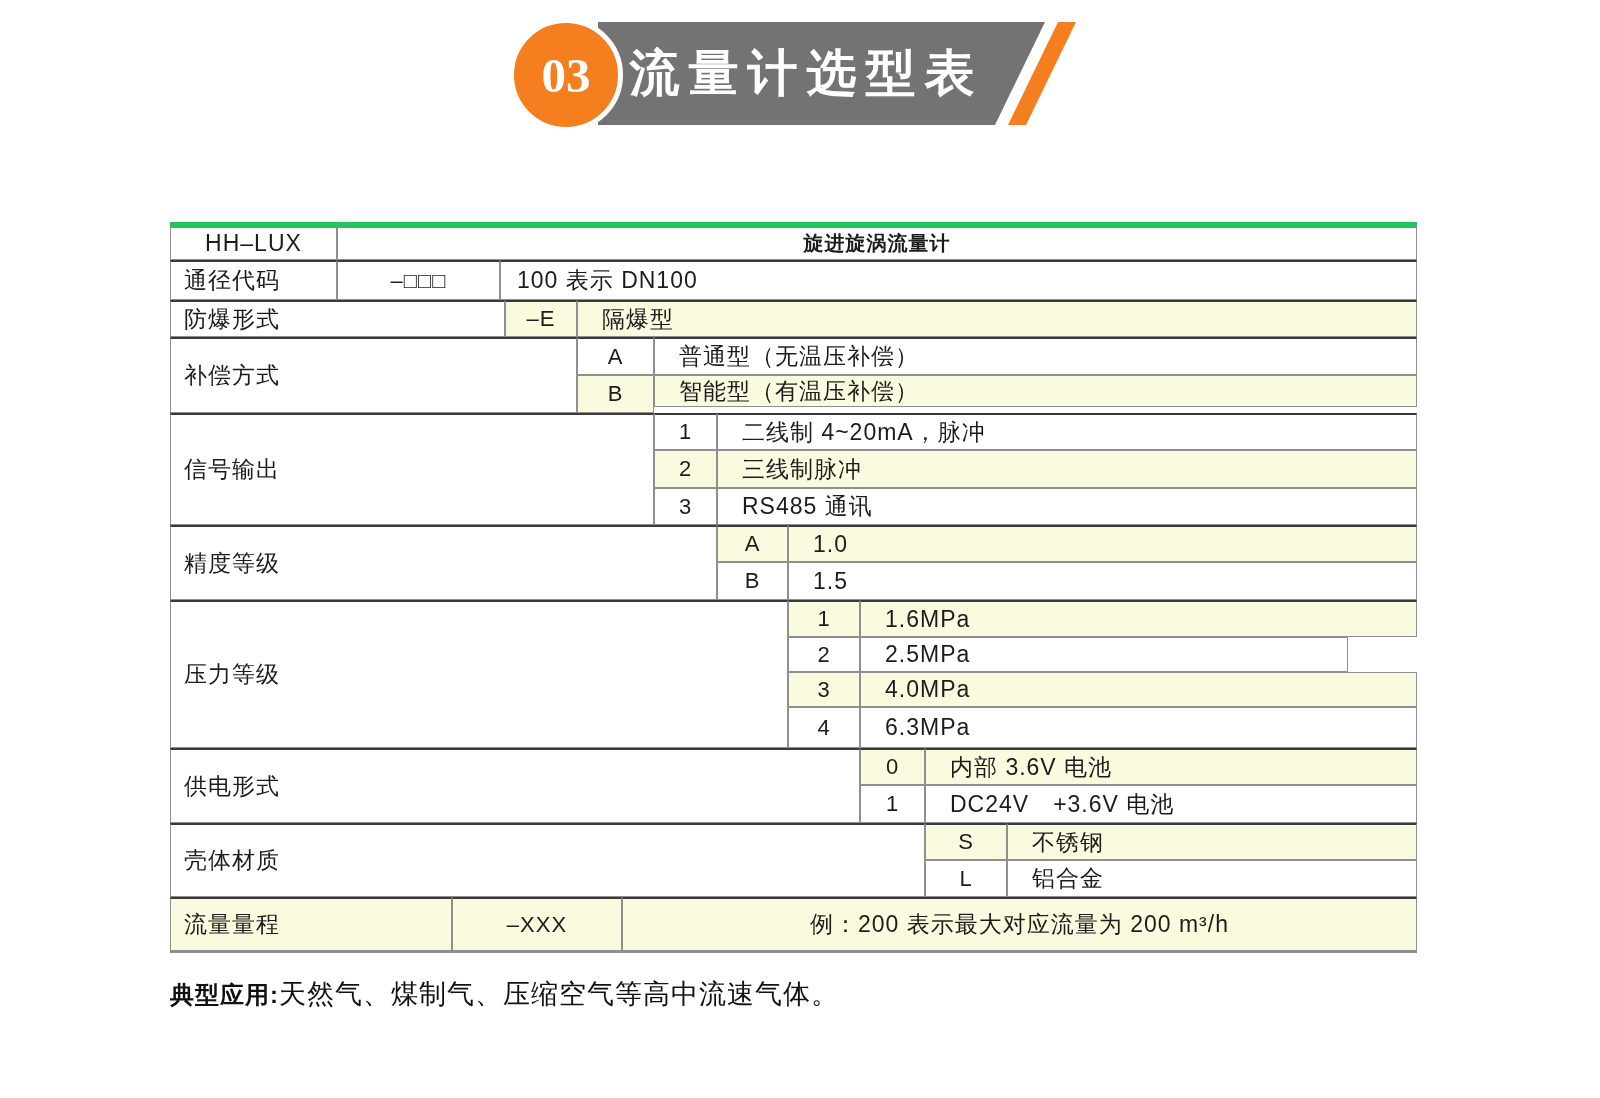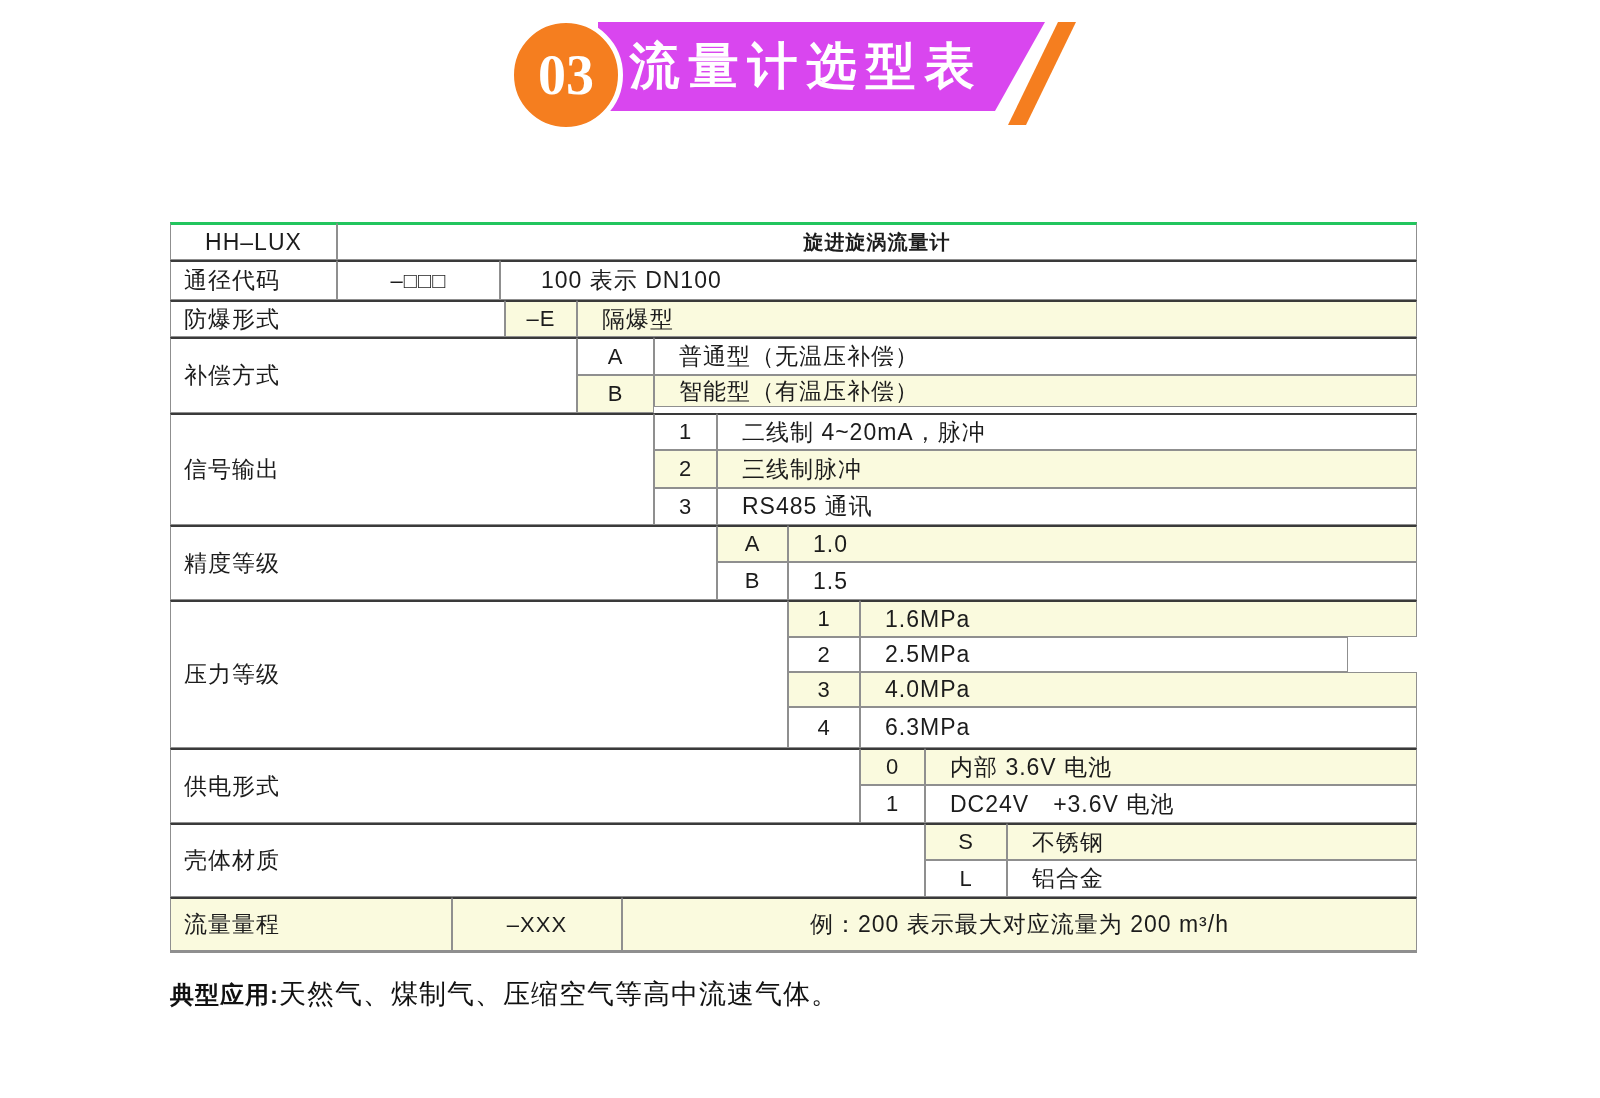--- a/index.html
+++ b/index.html
@@ -1,43 +1,43 @@
 <!DOCTYPE html>
 <html><head>
 <meta charset="utf-8">
 <style>
   html,body{margin:0;padding:0;background:#ffffff;}
   .page{position:relative;width:1600px;height:1098px;background:#fff;overflow:hidden;
         font-family:"Liberation Sans","DejaVu Sans",sans-serif;color:#1c1c1c;}
 
   
-  .banner{position:absolute;left:598px;top:22px;width:447px;height:89px;background:#d946ef;
+  .banner{position:absolute;left:598px;top:22px;width:447px;height:103px;background:#737373;
           clip-path:polygon(0 0,100% 0,calc(100% - 50px) 100%,0 100%);
           display:flex;align-items:center;justify-content:center;z-index:1;}
   .banner-text{color:#fff;font-size:50px;font-weight:700;letter-spacing:9px;padding-right:30px;}
   .banner-stripe{position:absolute;left:1058px;top:22px;width:18px;height:103px;background:#F57E1F;
           transform:skewX(-25.9deg);transform-origin:0 0;z-index:1;}
   .badge{position:absolute;left:509px;top:18px;width:114px;height:114px;border-radius:50%;
          background:#F57E1F;border:5px solid #fff;box-sizing:border-box;z-index:2;
          display:flex;align-items:center;justify-content:center;}
   .badge span{color:#fff;font-family:"Liberation Serif","DejaVu Serif",serif;
-              font-weight:700;font-size:56px;line-height:1;}
+              font-weight:700;font-size:49px;line-height:1;}
 
   
   .sel-table{position:absolute;left:170px;top:222px;width:1247px;height:731px;}
   .cell{position:absolute;box-sizing:border-box;border:1px solid #8f8f8f;background:#fff;
         display:flex;align-items:center;font-size:23px;letter-spacing:1px;white-space:pre;}
   .lbl{padding-left:13px;}
   .code{justify-content:center;font-size:22px;}
   .desc{padding-left:24px;}
   .ctr{justify-content:center;padding-left:0;}
   .bold{font-weight:700;}
   .shaded{background:#FAFADE;}
   .sec-top{border-top:2px solid #3a3a3a;}
-  .tbl-top{border-top:3px solid #22c55e;}
+  .tbl-top{border-top:6px solid #22c55e;}
   .tbl-bottom{border-bottom:3px solid #8f8f8f;}
 
   
   .footer-note{position:absolute;left:170px;top:976px;font-size:27px;letter-spacing:1px;color:#111;}
   .footer-note .fl{font-weight:700;font-size:24px;}
 </style>
 </head>
 <body>
 
 <div class="page">
@@ -52,21 +52,21 @@
     </div>
   </div>
 
   <div class="sel-table">
 
     <div class="cell ctr tbl-top" style="left:0;top:0;width:167px;height:38px">HH–LUX</div>
     <div class="cell ctr bold tbl-top" style="left:167px;top:0;width:1080px;height:38px;font-size:20px">旋进旋涡流量计</div>
 
     <div class="cell lbl sec-top" style="left:0;top:38px;width:167px;height:40px">通径代码</div>
     <div class="cell code sec-top" style="left:167px;top:38px;width:163px;height:40px">–□□□</div>
-    <div class="cell desc sec-top" style="left:330px;top:38px;width:917px;height:40px;padding-left:40px">100 表示 DN100</div>
+    <div class="cell desc sec-top" style="left:330px;top:38px;width:917px;height:40px;padding-left:16px">100 表示 DN100</div>
 
     <div class="cell lbl sec-top" style="left:0;top:78px;width:335px;height:37px">防爆形式</div>
     <div class="cell code shaded sec-top" style="left:335px;top:78px;width:72px;height:37px">–E</div>
     <div class="cell desc shaded sec-top" style="left:407px;top:78px;width:840px;height:37px">隔爆型</div>
 
     <div class="cell lbl sec-top" style="left:0;top:115px;width:407px;height:76px">补偿方式</div>
     <div class="cell code sec-top" style="left:407px;top:115px;width:77px;height:38px">A</div>
     <div class="cell desc sec-top" style="left:484px;top:115px;width:763px;height:38px">普通型（无温压补偿）</div>
     <div class="cell code shaded" style="left:407px;top:153px;width:77px;height:38px">B</div>
     <div class="cell desc shaded" style="left:484px;top:153px;width:763px;height:32px">智能型（有温压补偿）</div>

